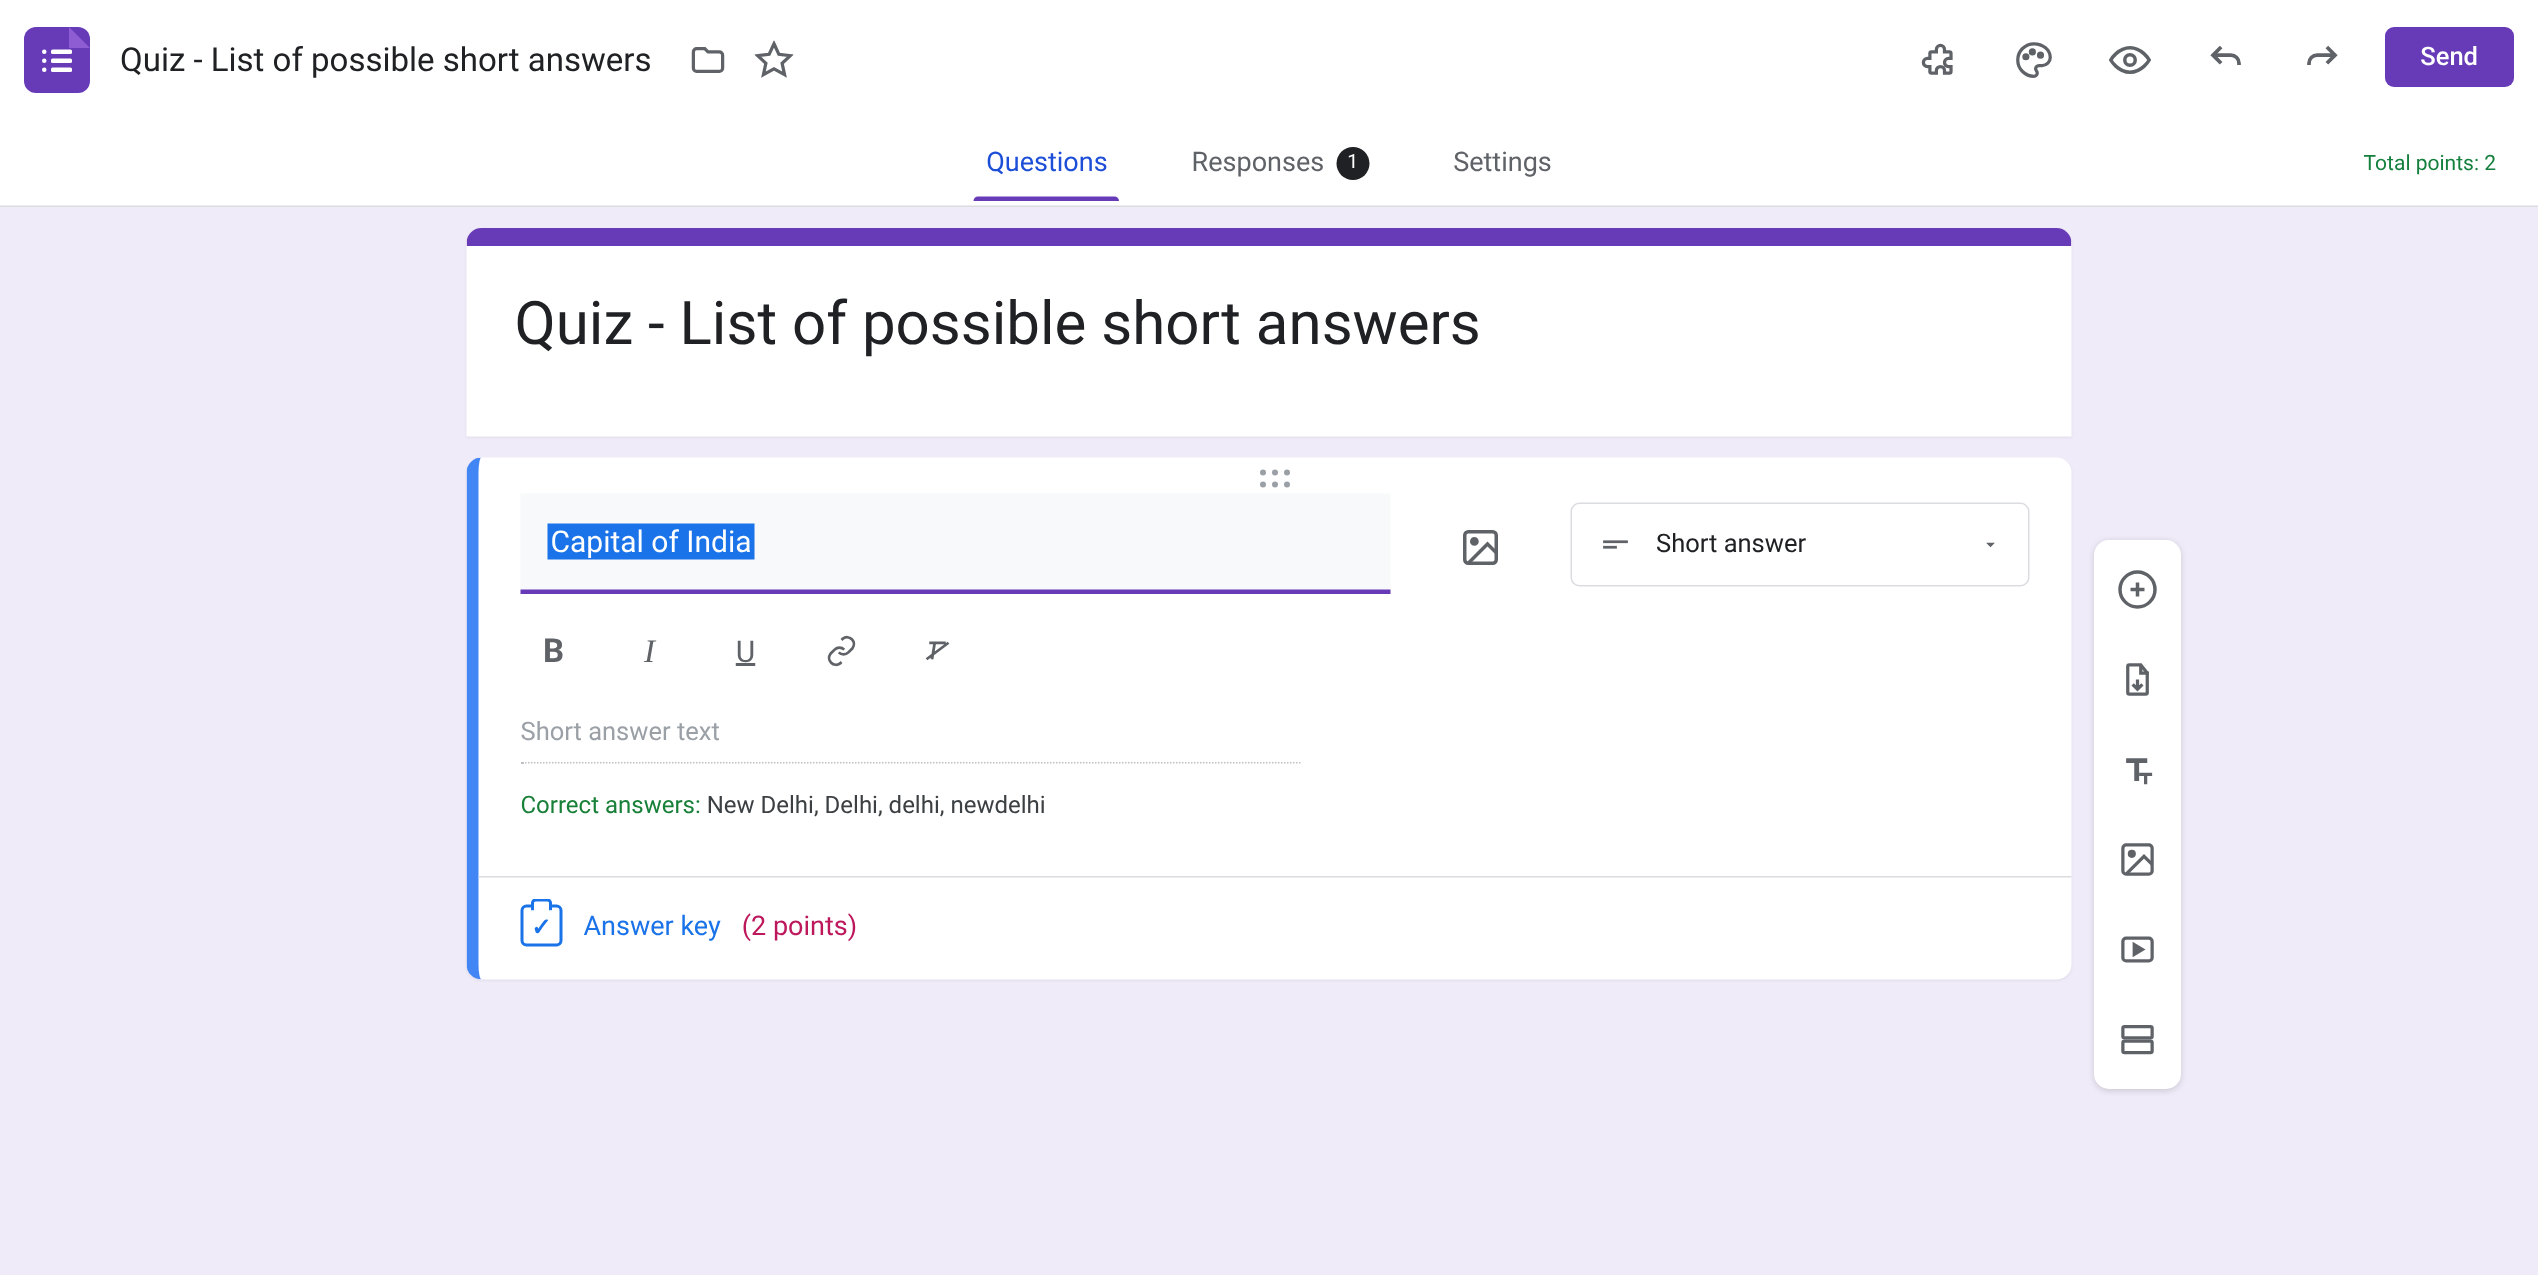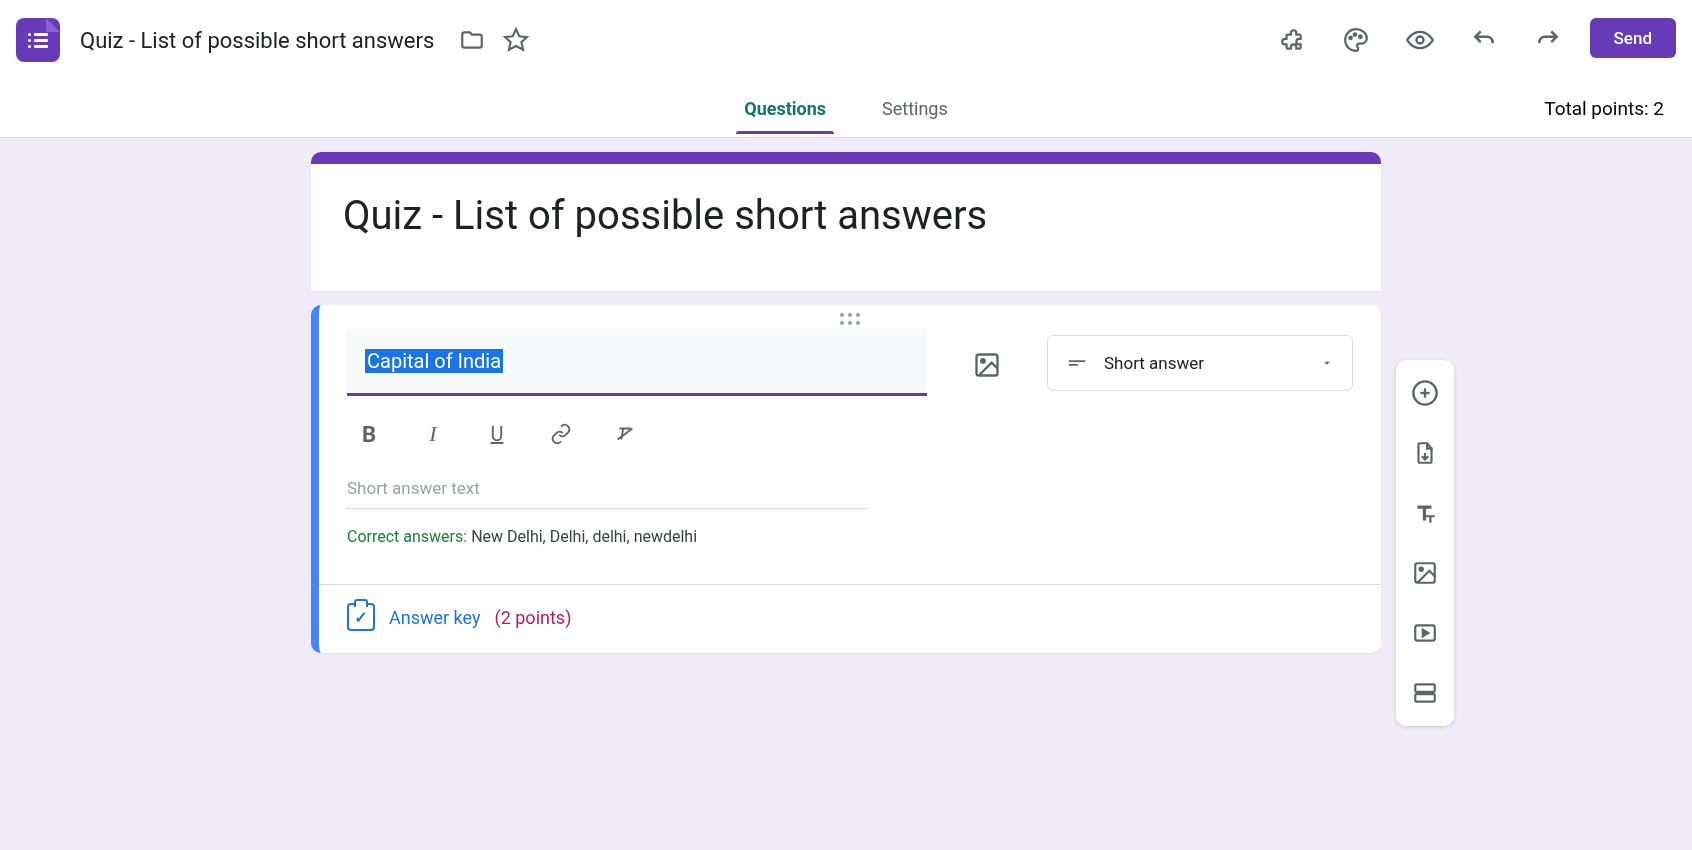--- a/index.html
+++ b/index.html
@@ -12,24 +12,24 @@
 .logo-lines .dot { width: 3px; height: 3px; background: #fff; border-radius: 50%; }
 .logo-lines .line { width: 14px; height: 3px; background: #fff; border-radius: 1px; }
 .form-title-text { font-size: 22px; color: #202124; margin-right: 16px; }
 .header-icon { width: 44px; height: 44px; display: flex; align-items: center; justify-content: center; cursor: pointer; border-radius: 50%; color: #5f6368; }
 .header-spacer { flex: 1; }
 .header-right { display: flex; align-items: flex-start; gap: 20px; }
 .send-btn { background: #673ab7; color: #fff; border: none; padding: 10px 24px; font-size: 17px; font-weight: 500; border-radius: 6px; cursor: pointer; }
 .tabs-row { display: flex; align-items: center; justify-content: center; height: 58px; border-bottom: 1px solid #dadce0; position: relative; }
 .tabs { display: flex; gap: 40px; align-items: center; }
 .tab { font-size: 18px; color: #5f6368; cursor: pointer; padding: 14px 8px; position: relative; display: flex; align-items: center; gap: 8px; }
-.tab.active { color: #0f766e; font-weight: bold; }
+.tab.active { color: #1d4ed8; }
 .tab.active::after { content: ''; position: absolute; bottom: -1px; left: 0; right: 0; height: 3px; background: #673ab7; border-radius: 3px 3px 0 0; }
 .badge { background: #202124; color: #fff; border-radius: 50%; width: 22px; height: 22px; display: flex; align-items: center; justify-content: center; font-size: 13px; }
-.total-points { position: absolute; right: 28px; font-size: 19px; color: #000000; }
+.total-points { position: absolute; right: 28px; font-size: 14px; color: #15803d; }
 .workspace { background: #f0ebf8; min-height: calc(850px - 138px); padding-top: 14px; display: flex; justify-content: center; position: relative; }
 .cards-col { width: 1070px; }
 .card { background: #fff; border-radius: 10px; margin-bottom: 14px; position: relative; box-shadow: 0 1px 2px rgba(0,0,0,.05); }
 .card-header { border-top: 12px solid #673ab7; border-radius: 10px 10px 0 0; padding: 28px 32px 32px; }
 .card-header h1 { font-size: 40px; font-weight: 400; color: #202124; margin-bottom: 20px; }
 .card-header .desc { font-size: 17px; color: #70757a; }
 .question-card { border-left: 8px solid #4285f4; padding: 0; }
 .drag-handle { display: flex; justify-content: center; padding: 8px 0 4px; cursor: move; }
 .drag-dots { display: grid; grid-template-columns: repeat(3, 4px); gap: 4px; }
 .drag-dots span { width: 4px; height: 4px; background: #9aa0a6; border-radius: 50%; }
@@ -133,20 +133,24 @@
           <path d="M20 9H9a5 5 0 00-5 5v1"></path>
         </svg>
     </div>
     <button class="send-btn">Send</button>
   </div>
 </div>
 
 <div class="tabs-row">
   <div class="tabs">
     <div class="tab active">Questions</div>
+    <div class="tab">
+      <span>Responses</span>
+      <span class="badge">1</span>
+    </div>
     <div class="tab">Settings</div>
   </div>
   <div class="total-points">Total points: 2</div>
 </div>
 
 <div class="workspace">
   <div class="cards-col">
     <div class="card card-header">
       <h1>Quiz - List of possible short answers</h1>
     </div>

